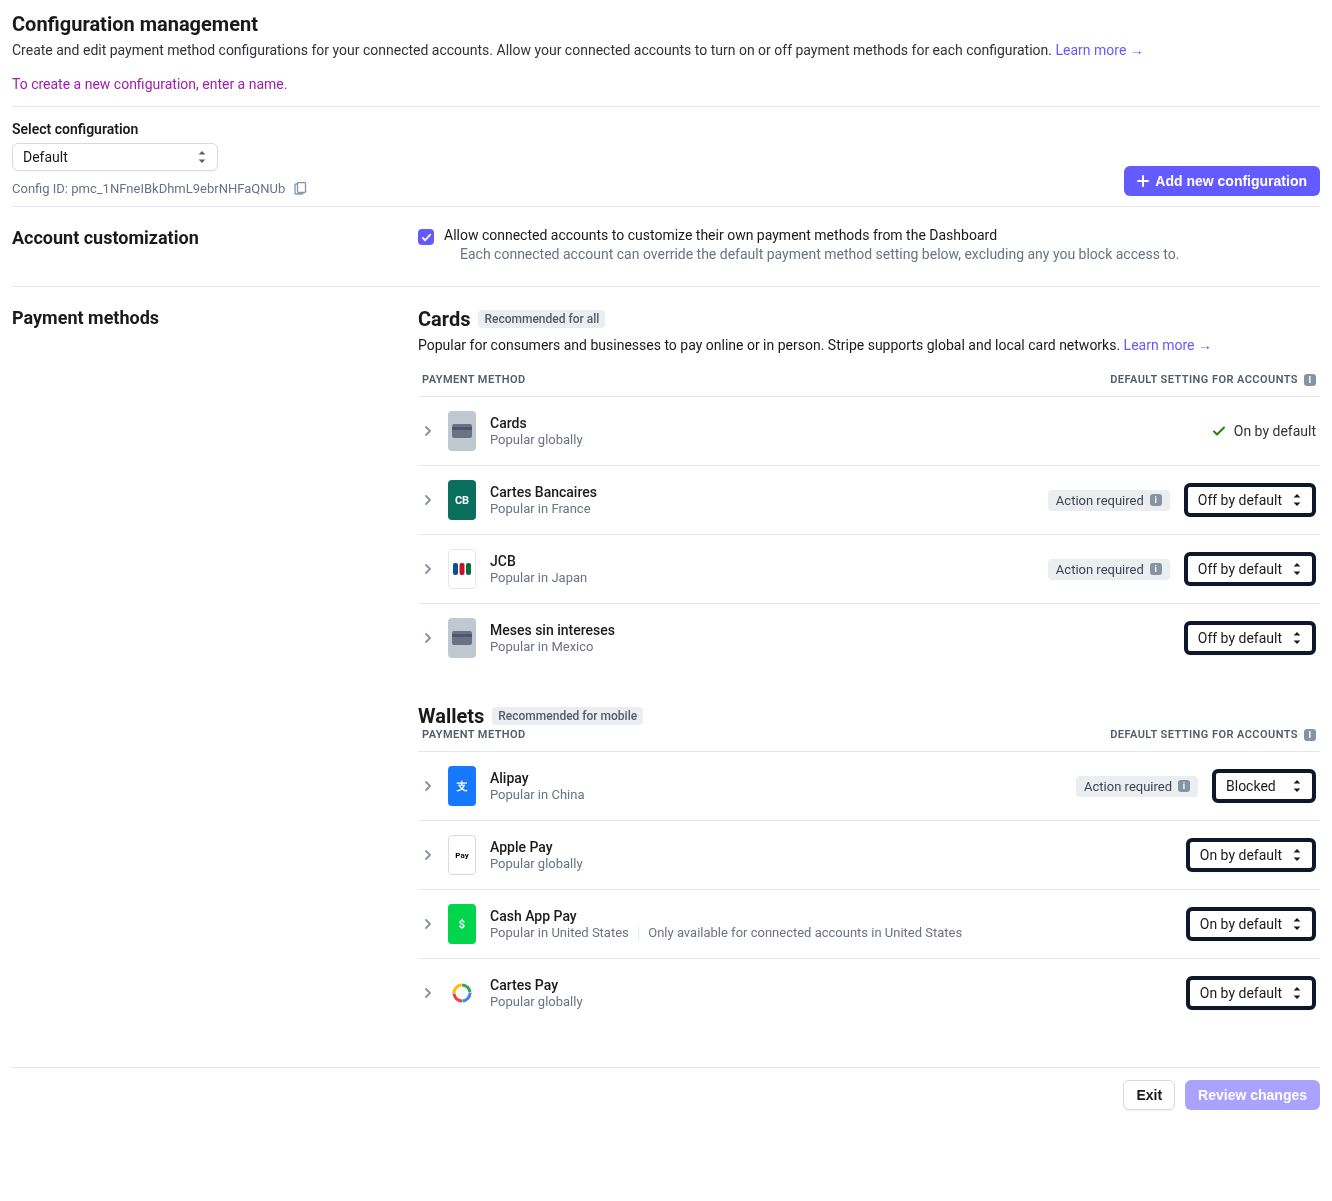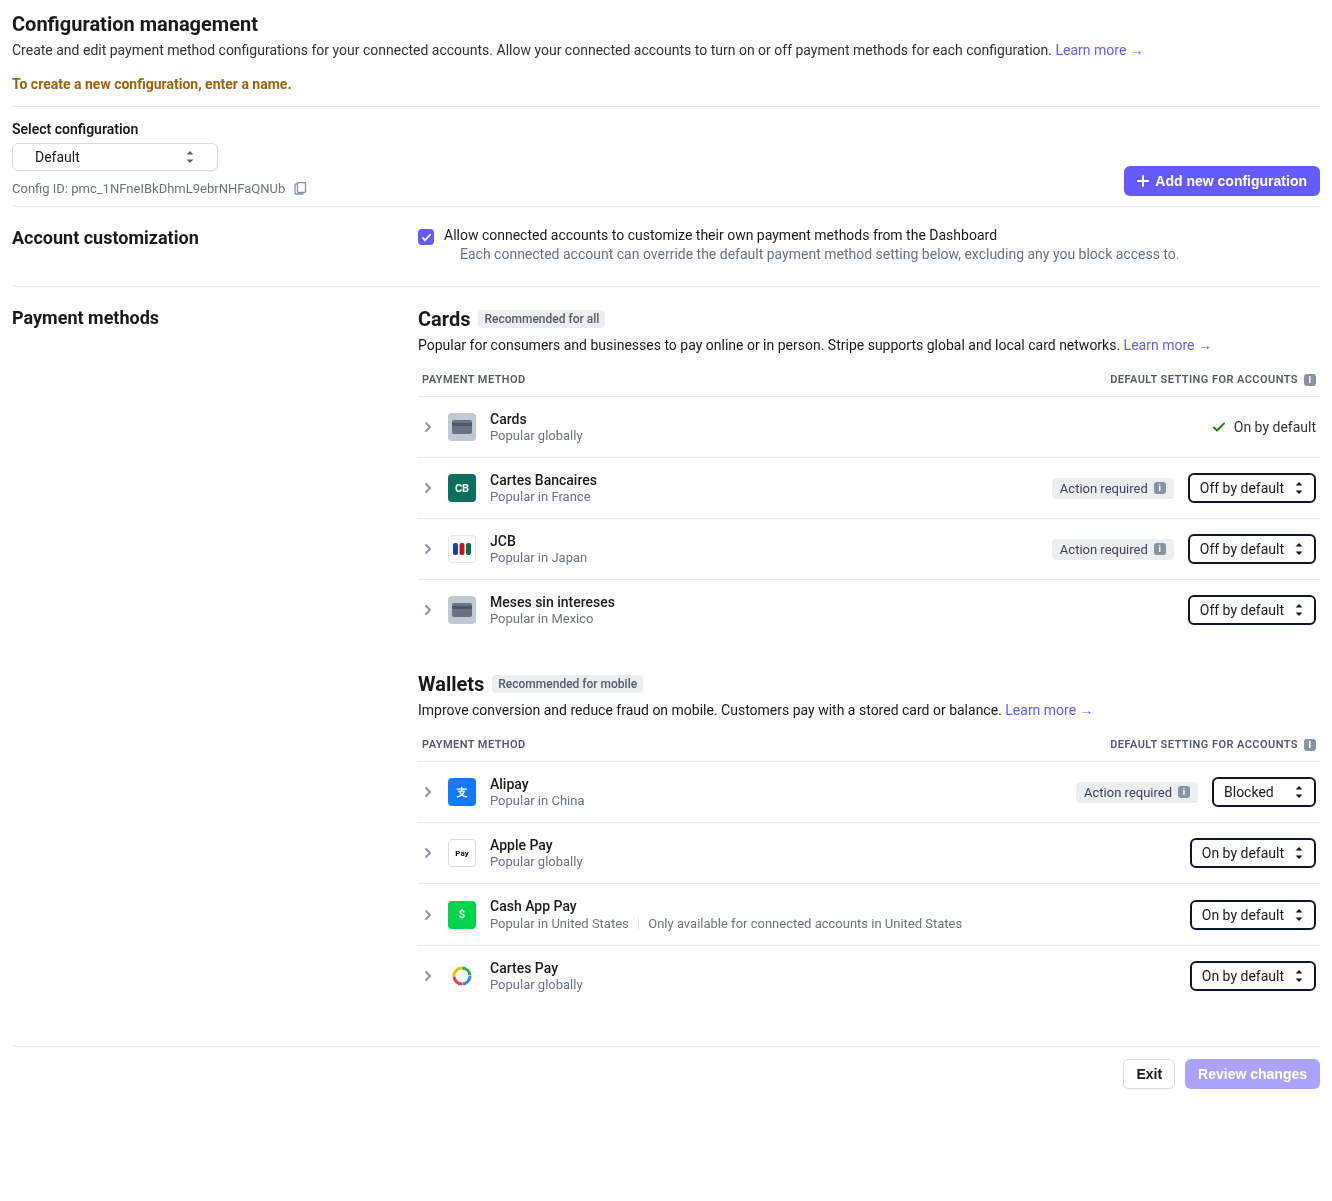--- a/index.html
+++ b/index.html
@@ -19,29 +19,29 @@
     background:#fff;
     padding:12px;
     width:1332px;
   }
   h1{font-size:20px;font-weight:700;margin:0 0 6px 0;}
   h2{font-size:18px;font-weight:700;margin:0;}
   h3{font-size:20px;font-weight:700;margin:0;display:inline-block;}
   a.link{color:var(--link);text-decoration:none;}
   .arrow::after{content:" →";}
   .desc{color:#30313d;margin:2px 0 12px 0;}
-  .sub{color:#a16207;margin:18px 0 14px 0;font-weight:bold;}
+  .sub{color:#a21caf;margin:18px 0 14px 0;}
   hr.sep{border:none;border-top:1px solid var(--border);margin:0;}
   .row{display:flex;align-items:flex-start;gap:16px;}
   .left-col{width:390px;flex:0 0 390px;}
   .right-col{flex:1;}
   label.lbl{font-weight:600;display:block;margin-bottom:6px;font-size:14px;}
   .select{
     position:relative;display:inline-flex;align-items:center;justify-content:space-between;
-    border:1px solid #d5dbe1;border-radius:6px;background:#fff;padding:5px 22px;width:206px;
+    border:1px solid #d5dbe1;border-radius:6px;background:#fff;padding:5px 10px;width:206px;
     box-shadow:0 1px 1px rgba(0,0,0,.03);
     cursor:pointer;
   }
   .select .updown{color:#5a5f66;}
   .config-id-line{margin-top:10px;display:flex;align-items:center;gap:8px;color:var(--muted);font-size:13px;}
   .copy-icon{width:14px;height:14px;display:inline-flex;cursor:pointer;}
   .btn{
     display:inline-flex;align-items:center;gap:6px;border-radius:6px;padding:6px 12px;font-weight:700;
     border:1px solid transparent;cursor:pointer;font-size:14px;
   }
@@ -61,32 +61,32 @@
   .group-head{display:flex;align-items:center;gap:8px;}
   .badge{background:var(--badge);color:#545a69;font-size:12px;font-weight:500;border-radius:4px;padding:2px 6px;}
   .group-desc{margin:6px 0 20px 0;}
   .table-head{display:flex;justify-content:space-between;font-size:11px;font-weight:600;letter-spacing:.04em;color:#545a69;text-transform:uppercase;padding:0 4px 10px 4px;}
   .table-head .th-right{display:flex;align-items:center;gap:6px;text-align:center;}
   .info-icon{width:12px;height:12px;display:inline-flex;align-items:center;justify-content:center;border-radius:3px;background:#8792a2;color:#fff;font-size:9px;font-weight:700;}
   .pm-row{
     display:flex;align-items:center;gap:14px;padding:14px 4px;border-top:1px solid var(--border);
   }
   .chev{width:12px;height:12px;color:#8792a2;flex:0 0 12px;cursor:pointer;}
-  .pm-icon{width:28px;height:28px;border-radius:4px;display:flex;align-items:center;justify-content:center;font-size:11px;font-weight:700;color:#fff;flex:0 0 28px;}
+  .pm-icon{width:28px;height:40px;border-radius:4px;display:flex;align-items:center;justify-content:center;font-size:11px;font-weight:700;color:#fff;flex:0 0 28px;}
   .pm-text{display:flex;flex-direction:column;gap:1px;}
   .pm-name{font-weight:500;}
   .pm-pop{color:var(--muted);font-size:13px;}
   .pm-note{color:var(--muted);font-size:13px;}
   .divider-v{color:var(--border);padding:0 8px;}
   .spacer{flex:1;}
   .action-req{display:flex;align-items:center;gap:6px;background:var(--badge);border-radius:4px;padding:3px 8px;font-size:13px;color:#3c4257;}
   .state-on{display:flex;align-items:center;gap:8px;color:#30313d;}
   .state-on svg{color:var(--green);}
   .state-select{
-    display:inline-flex;align-items:center;gap:10px;border:2px solid #0f172a;border-radius:6px;
+    display:inline-flex;align-items:center;gap:10px;border:4px solid #0f172a;border-radius:6px;
     background:#fff;padding:5px 10px;min-width:104px;justify-content:space-between;
     box-shadow:0 1px 1px rgba(0,0,0,.03);cursor:pointer;
   }
   .updown{width:10px;height:12px;}
   .group-block{margin-bottom:32px;}
   .footer{
     border-top:1px solid var(--border);padding-top:12px;margin-top:8px;
     display:flex;justify-content:flex-end;gap:10px;
   }
   .pm-text-line{display:flex;align-items:center;}
@@ -267,21 +267,20 @@
               <path d="M5 0 1 4h8L5 0Zm0 14 4-4H1l4 4Z" fill="currentColor"></path>
             </svg>
           </div>
         </div>
       </div>
       <div class="group-block">
         <div class="group-head">
           <h3>Wallets</h3>
           <span class="badge">Recommended for mobile</span>
         </div>
-        <p class="group-desc">Improve conversion and reduce fraud on mobile. Customers pay with a stored card or balance. <a href="#" class="link arrow">Learn more</a></p>
         <div class="table-head">
           <span>Payment method</span>
           <span class="th-right">
             <span>Default setting for accounts</span>
             <span class="info-icon">i</span>
           </span>
         </div>
         <div class="pm-row">
           <svg class="chev" viewBox="0 0 12 12">
             <path d="M4 2l4 4-4 4" stroke="currentColor" stroke-width="1.8" fill="none" stroke-linecap="round" stroke-linejoin="round"></path>

